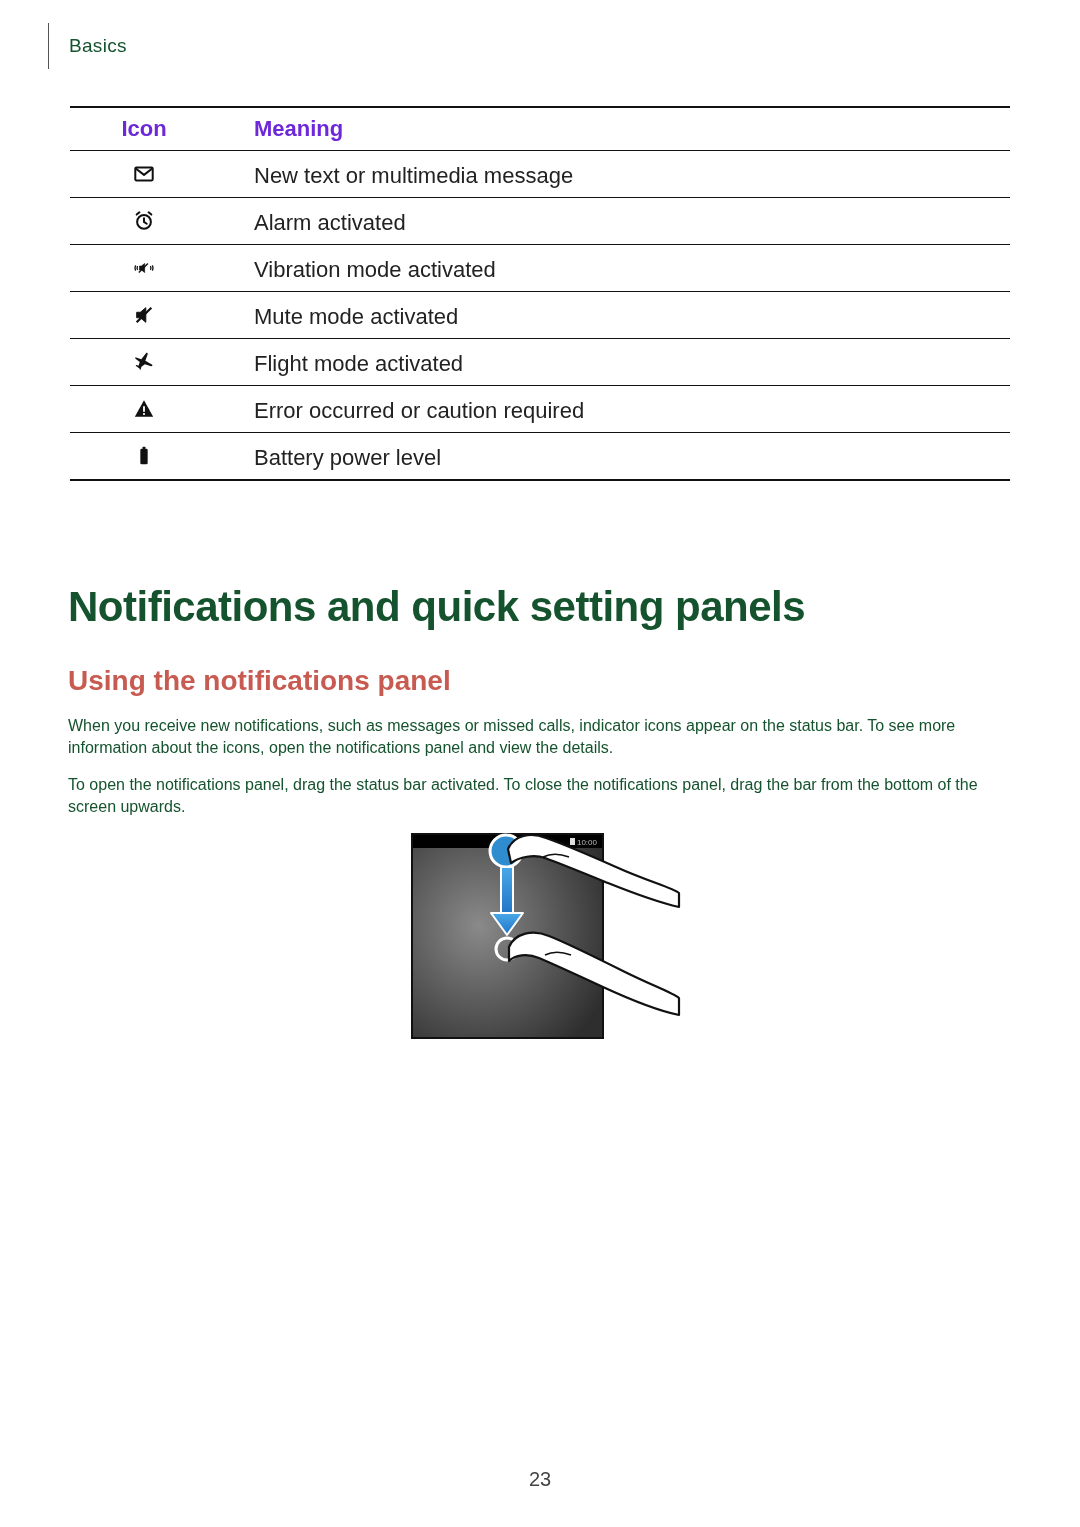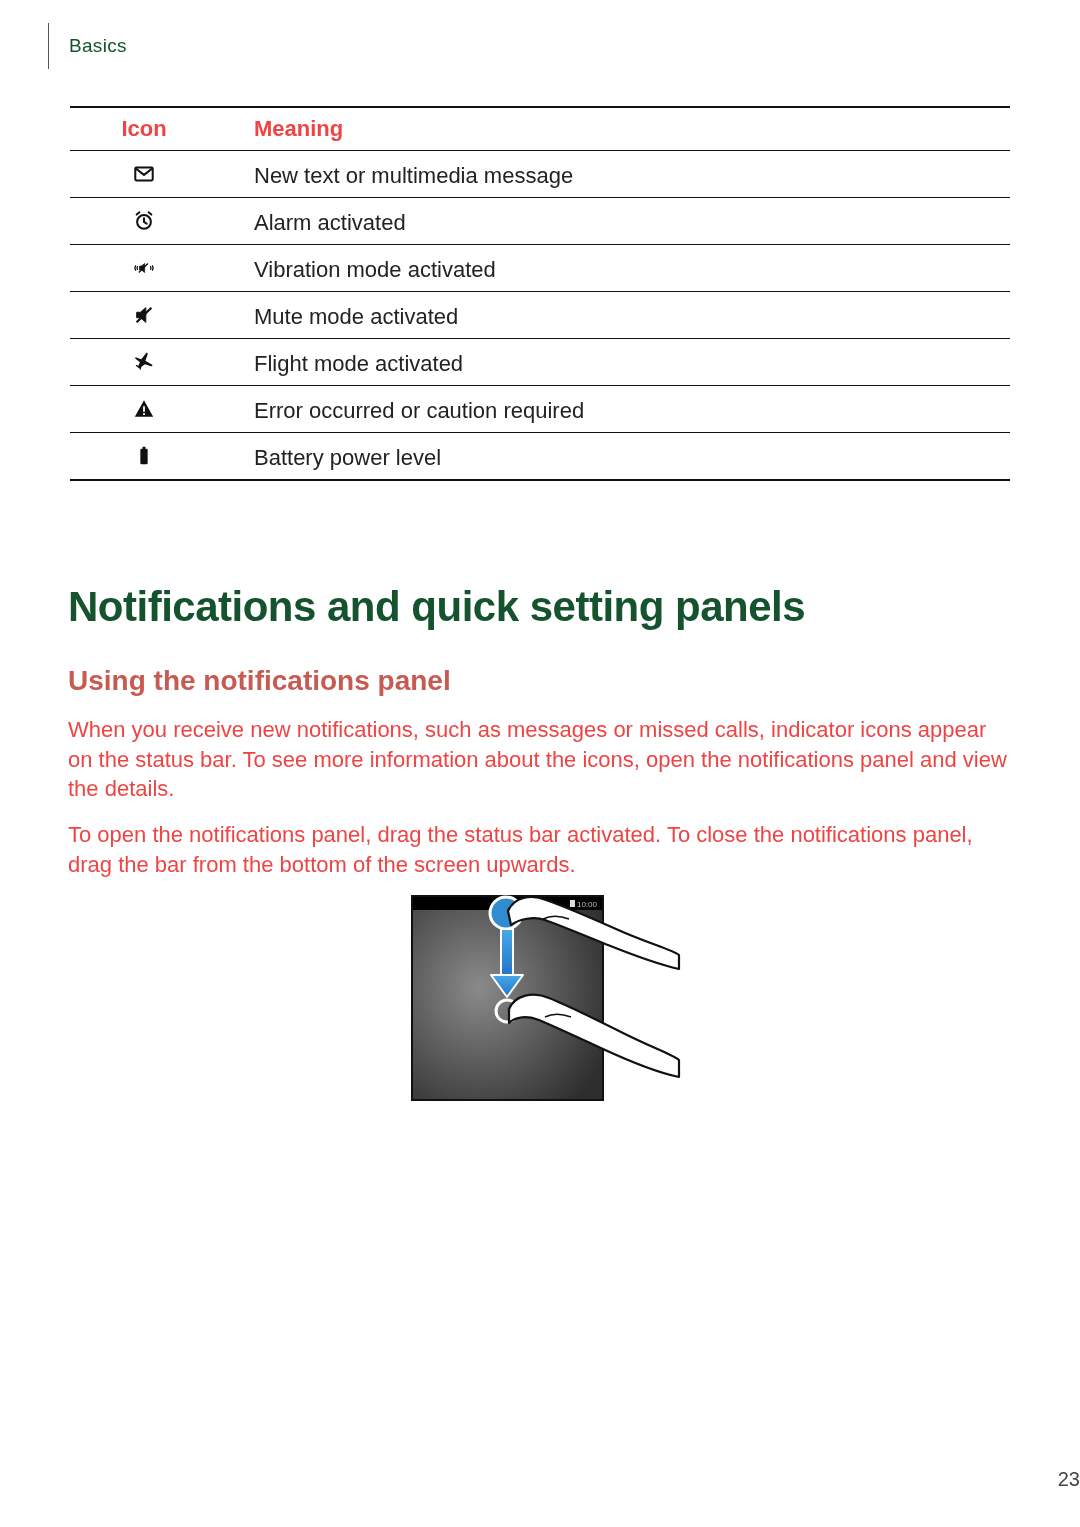--- a/index.html
+++ b/index.html
@@ -4,37 +4,37 @@
 <style>
   * { box-sizing: border-box; margin: 0; padding: 0; }
   html, body { width: 1080px; height: 1527px; background: #fff; font-family: "Segoe UI", "Myriad Pro", Arial, sans-serif; color: #222; }
   .page { position: relative; width: 1080px; height: 1527px; padding: 34px 68px 40px 68px; }
   .running-head { position: absolute; left: 48px; top: 22px; height: 48px; display: flex; align-items: center; }
   .running-head .rule { width: 1px; height: 46px; background: #555; margin-right: 20px; }
   .running-head .label { font-size: 19px; color: #14532d; letter-spacing: 0.3px; }
   .content { margin-top: 72px; }
   table.icon-table { width: 940px; margin: 0 auto; border-collapse: collapse; }
   table.icon-table th, table.icon-table td { text-align: left; vertical-align: middle; font-size: 22px; }
-  table.icon-table thead th { font-weight: 700; padding: 8px 12px 8px 24px; border-top: 2px solid #111; border-bottom: 1px solid #111; color: #ef4444; }
+  table.icon-table thead th { font-weight: 700; padding: 8px 12px 8px 24px; border-top: 2px solid #111; border-bottom: 1px solid #111; color: #6d28d9; }
   table.icon-table th.col-icon { width: 160px; text-align: center; padding-left: 0; }
   table.icon-table tbody td { padding: 10px 12px 6px 24px; border-bottom: 1px solid #111; }
   table.icon-table tbody tr:last-child td { border-bottom: 2px solid #111; }
   table.icon-table td.cell-icon { width: 160px; text-align: center; padding-left: 0; }
   .ic { display: inline-flex; align-items: center; justify-content: center; width: 26px; height: 26px; }
   .ic svg { width: 22px; height: 22px; }
 
   h1.section-title { font-size: 42px; font-weight: 700; color: #14532d; margin: 102px 0 34px 0; letter-spacing: -0.5px; }
   h2.sub-title { font-size: 28px; font-weight: 700; color: #c85b51; margin: 0 0 18px 0; }
-  p.body { font-size: 22px; line-height: 1.35; color: #ef4444; margin-bottom: 16px; }
+  p.body { font-size: 16px; line-height: 1.35; color: #14532d; margin-bottom: 16px; }
 
   .illus-wrap { width: 100%; display: flex; justify-content: center; margin-top: 6px; }
   .illus { width: 270px; height: 206px; position: relative; margin-left: 11px; }
   .illus svg { width: 100%; height: 100%; display: block; }
 
-  .page-num { position: absolute; left: 0; right: 0; bottom: 36px; text-align: right; font-size: 20px; color: #444; }
+  .page-num { position: absolute; left: 0; right: 0; bottom: 36px; text-align: center; font-size: 20px; color: #444; }
 </style>
 </head>
 <body>
 
 <div class="page">
 
   <div class="running-head">
     <div class="rule"></div>
     <div class="label">Basics</div>
   </div>

